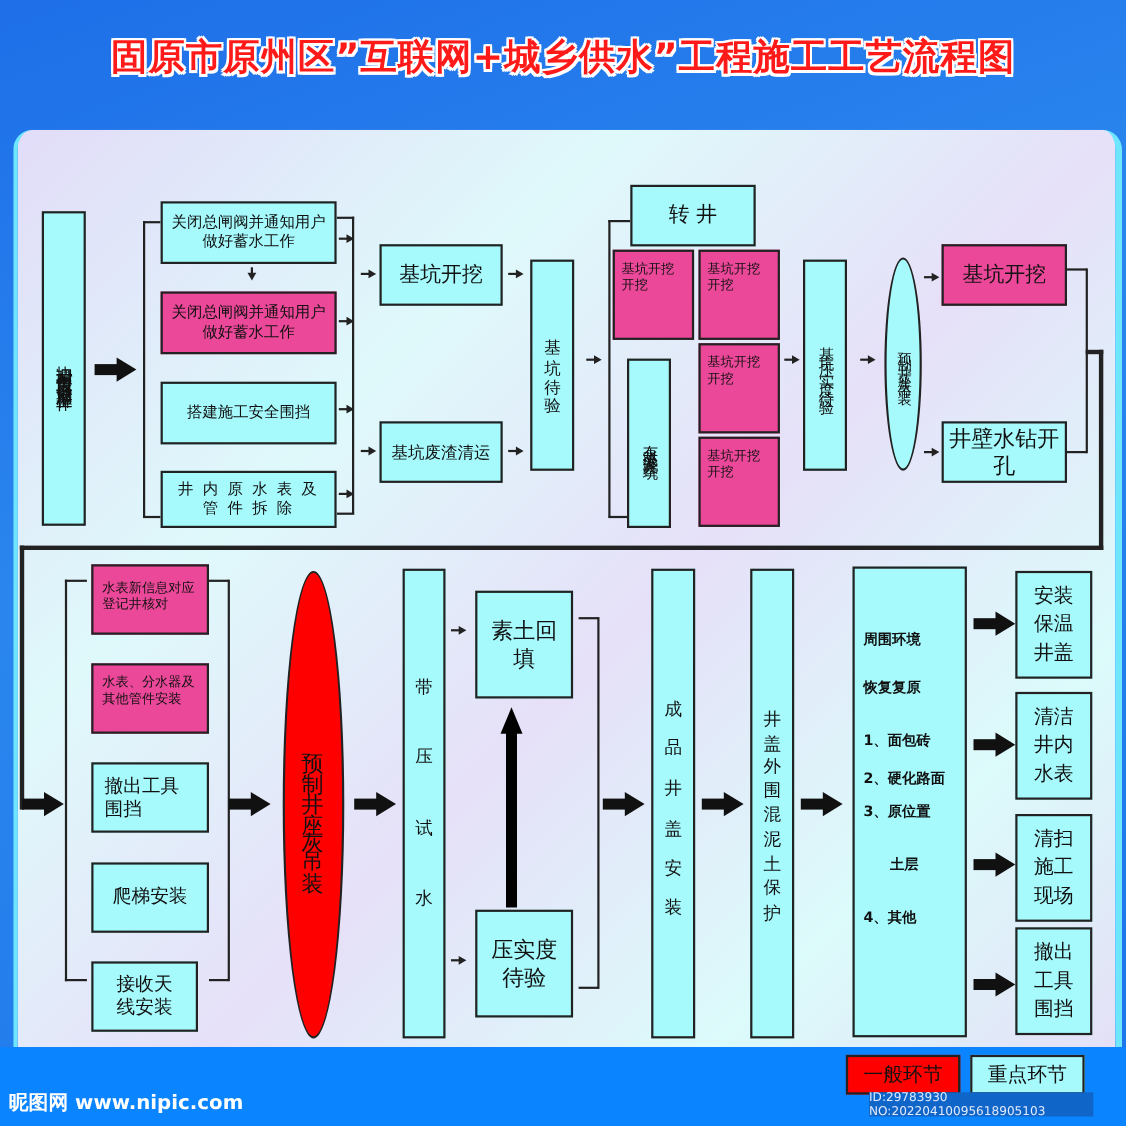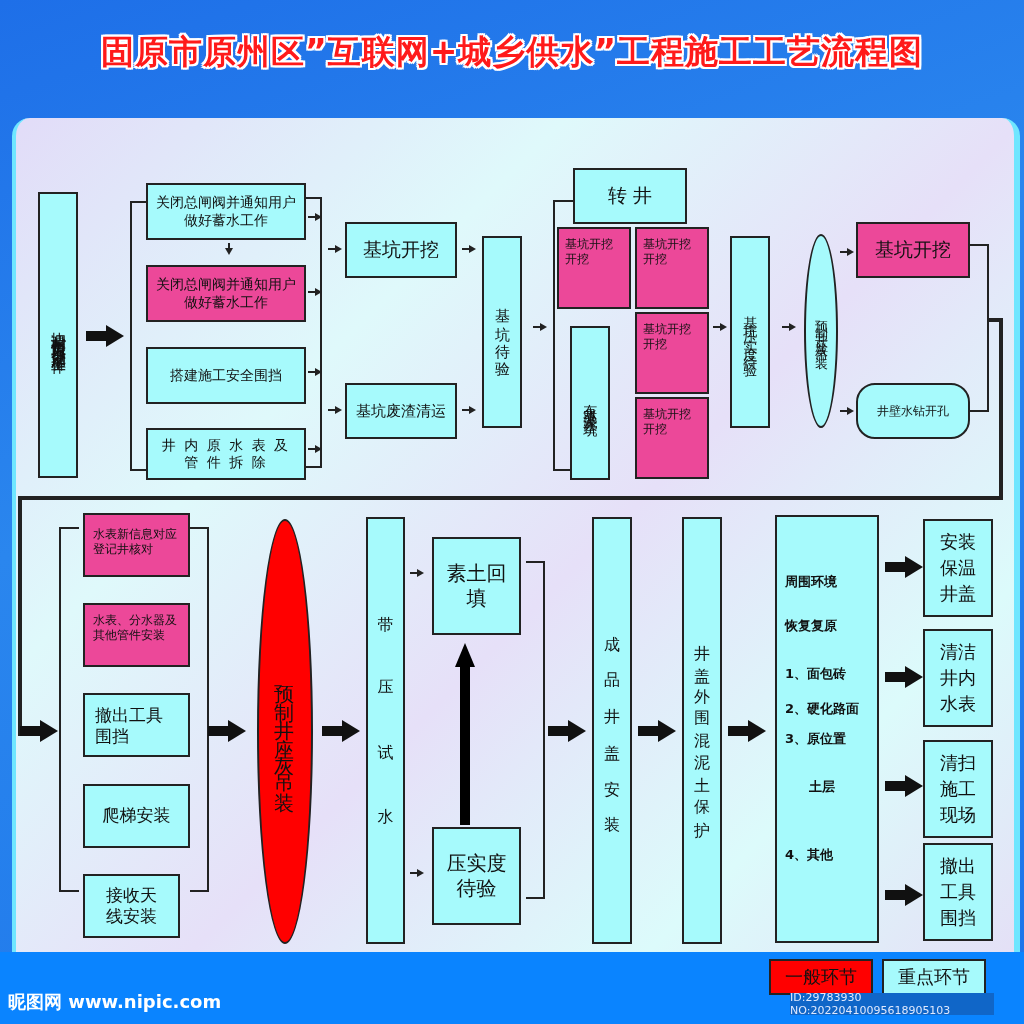--- a/index.html
+++ b/index.html
@@ -102,21 +102,21 @@
 <div class="arrow-s" style="left:713px;top:323px;"></div>
 
 <div class="box vert" style="left:730px;top:236px;width:40px;height:192px;font-size:14px;letter-spacing:8px;">基坑压实度待验</div>
 <div class="arrow-s" style="left:782px;top:323px;"></div>
 
 <div class="ellipse vert" style="left:804px;top:234px;width:34px;height:194px;background:#a6fafc;font-size:13px;letter-spacing:6px;">预制井座灰吊装</div>
 <div class="arrow-s" style="left:840px;top:248px;"></div>
 <div class="arrow-s" style="left:840px;top:407px;"></div>
 
 <div class="box red" style="left:856px;top:222px;width:114px;height:56px;font-size:19px;">基坑开挖</div>
-<div class="box" style="left:856px;top:383px;width:114px;height:56px;font-size:12px;border-radius:19px;">井壁水钻开孔</div>
+<div class="box" style="left:856px;top:383px;width:114px;height:56px;font-size:20px;">井壁水钻开孔</div>
 
 <div class="line" style="left:970px;top:244px;width:18px;height:2px;"></div>
 <div class="line" style="left:970px;top:410px;width:18px;height:2px;"></div>
 <div class="line" style="left:987px;top:244px;width:2px;height:168px;"></div>
 
 <div class="line" style="left:987px;top:318px;width:16px;height:4px;"></div>
 <div class="line" style="left:999px;top:318px;width:4px;height:182px;"></div>
 <div class="line" style="left:18px;top:496px;width:985px;height:4px;"></div>
 <div class="line" style="left:18px;top:496px;width:4px;height:240px;"></div>
 <div class="arrow-b" style="left:20px;top:720px;"></div>
@@ -164,21 +164,21 @@
 <div class="box vert" style="left:682px;top:517px;width:40px;height:427px;font-size:16px;letter-spacing:22px;">井盖外围混泥土保护</div>
 
 <div class="arrow-b" style="left:728px;top:720px;"></div>
 
 <div class="box" style="left:775px;top:515px;width:104px;height:428px;flex-direction:column;align-items:flex-start;justify-content:flex-start;padding:58px 6px 0 8px;font-size:13px;font-weight:bold;line-height:1;">
   <div style="margin-bottom:31px;">周围环境</div>
   <div style="margin-bottom:35px;">恢复复原</div>
   <div style="margin-bottom:22px;">1、面包砖</div>
   <div style="margin-bottom:17px;">2、硬化路面</div>
   <div style="margin-bottom:35px;">3、原位置</div>
-  <div style="margin-bottom:55px;padding-left:24px;">土层</div>
+  <div style="margin-bottom:35px;padding-left:24px;">土层</div>
   <div>4、其他</div>
 </div>
 
 <div class="arrow-b" style="left:885px;top:556px;"></div>
 <div class="arrow-b" style="left:885px;top:666px;"></div>
 <div class="arrow-b" style="left:885px;top:775px;"></div>
 <div class="arrow-b" style="left:885px;top:884px;"></div>
 
 <div class="box" style="left:923px;top:519px;width:70px;height:98px;font-size:18px;padding:0 10px;line-height:1.45;">安装保温井盖</div>
 <div class="box" style="left:923px;top:629px;width:70px;height:98px;font-size:18px;padding:0 10px;line-height:1.45;">清洁井内水表</div>

